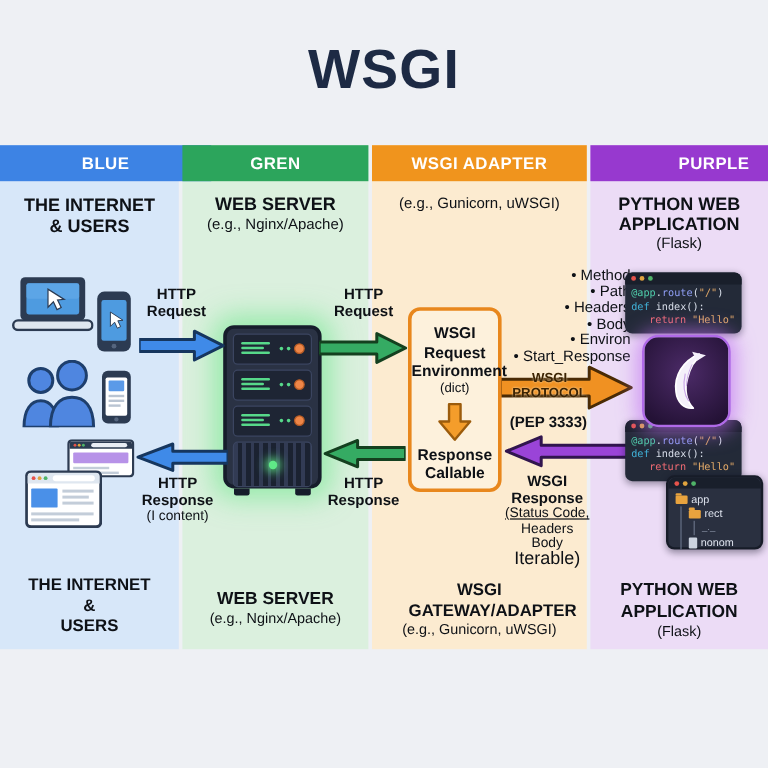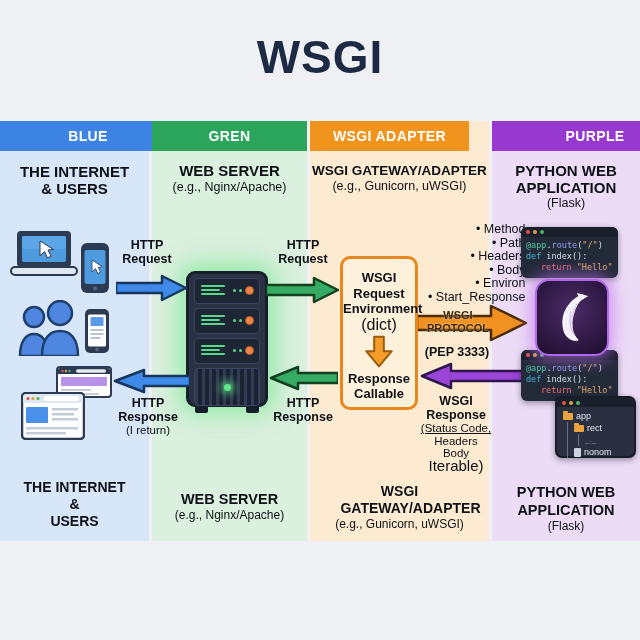--- a/index.html
+++ b/index.html
@@ -11,21 +11,21 @@
   .colbg{position:absolute;top:121px;height:420px;}
   .lbl{position:absolute;text-align:center;color:#0e1116;}
   .lbl span{display:block;}
   .b{font-weight:800;}
   .title{position:absolute;top:30px;left:0;width:640px;text-align:center;font-size:46px;line-height:54px;
          font-weight:900;color:#1d2a44;letter-spacing:1px;}
   
   .adapterbox{position:absolute;left:340px;top:256px;width:78px;height:154px;background:#fdf1dc;
               border:3px solid #e8871d;border-radius:10px;box-sizing:border-box;text-align:center;}
   .adapterbox .t{font-size:13px;line-height:15.5px;font-weight:800;display:block;}
-  .adapterbox .s{font-size:16px;line-height:15px;display:block;}
+  .adapterbox .s{font-size:11px;line-height:15px;display:block;}
   
   .server{position:absolute;left:186px;top:271px;width:82px;height:136px;background:#2a3244;
           border:3px solid #161d2b;border-radius:9px;box-sizing:border-box;
           box-shadow:0 0 22px 8px rgba(96,230,130,.55);padding:4px 5px;}
   .bay{height:24px;background:#1e2534;border:1px solid #3b4560;border-radius:4px;margin-bottom:4px;
        position:relative;}
   .bay i{position:absolute;left:6px;height:2px;background:#57d98a;border-radius:1px;}
   .bay .d1,.bay .d2{position:absolute;top:10px;width:3px;height:3px;border-radius:50%;background:#57d98a;}
   .bay .d1{left:38px}.bay .d2{left:44px}
   .bay .oc{position:absolute;right:5px;top:7px;width:9px;height:9px;border-radius:50%;background:#ee8648;
@@ -81,33 +81,32 @@
 
   <div class="title">WSGI</div>
 
   <div class="colbg" style="left:0;width:149px;background:#d7e7f9;"></div>
   <div class="colbg" style="left:152px;width:155px;background:#dbf0de;"></div>
   <div class="colbg" style="left:310px;width:179px;background:#fcebd0;"></div>
   <div class="colbg" style="left:492px;width:148px;background:#ecdcf6;"></div>
 
   <div class="band" style="left:0;width:176px;background:#3d83e4;">BLUE</div>
   <div class="band" style="left:152px;width:155px;background:#2ca55c;">GREN</div>
-  <div class="band" style="left:310px;width:159px;background:#f0941d;">WSGI ADAPTER</div>
+  <div class="band" style="left:310px;width:179px;background:#f0941d;">WSGI ADAPTER</div>
   <div class="band" style="left:492px;width:118px;background:#9739cf;padding-left:44px;">PURPLE</div>
 
   <div class="lbl" style="left:0;top:163px;width:149px;font-size:15px;line-height:17px;font-weight:800;">
     <span>THE INTERNET</span>
     <span>&amp; USERS</span>
   </div>
   <div class="lbl" style="left:152px;top:162px;width:155px;">
     <span class="b" style="font-size:15px;line-height:18px;">WEB SERVER</span>
     <span style="font-size:12.5px;line-height:15px;">(e.g., Nginx/Apache)</span>
   </div>
   <div class="lbl" style="left:310px;top:162px;width:179px;">
-    <span class="b" style="font-size:13.5px;line-height:17px;">WSGI GATEWAY/ADAPTER</span>
     <span style="font-size:12.5px;line-height:15px;">(e.g., Gunicorn, uWSGI)</span>
   </div>
   <div class="lbl" style="left:492px;top:162px;width:148px;">
     <span class="b" style="font-size:15px;line-height:17px;">PYTHON WEB</span>
     <span class="b" style="font-size:15px;line-height:17px;">APPLICATION</span>
     <span style="font-size:12.5px;line-height:15px;">(Flask)</span>
   </div>
 
   <svg class="abs" style="left:10px;top:230px;" width="68" height="46" viewBox="0 0 68 46">
     <rect x="7" y="1" width="54" height="36" rx="4" fill="#2c3b52"></rect>
@@ -218,21 +217,21 @@
     <span>HTTP</span>
     <span>Request</span>
   </div>
   <div class="lbl" style="left:272px;top:238px;width:62px;font-size:12.5px;line-height:14px;font-weight:800;">
     <span>HTTP</span>
     <span>Request</span>
   </div>
   <div class="lbl" style="left:110px;top:396px;width:76px;">
     <span class="b" style="font-size:12.5px;line-height:14px;">HTTP</span>
     <span class="b" style="font-size:12.5px;line-height:14px;">Response</span>
-    <span style="font-size:11.5px;line-height:13px;">(I return)</span>
+    <span style="font-size:11.5px;line-height:13px;">(I content)</span>
   </div>
   <div class="lbl" style="left:272px;top:396px;width:62px;font-size:12.5px;line-height:14px;font-weight:800;">
     <span>HTTP</span>
     <span>Response</span>
   </div>
   <div class="protoTxt">
     <span>WSGI</span>
     <span>PROTOCOL</span>
   </div>
   <div class="lbl" style="left:407px;top:345px;width:100px;font-size:12.5px;font-weight:700;">

